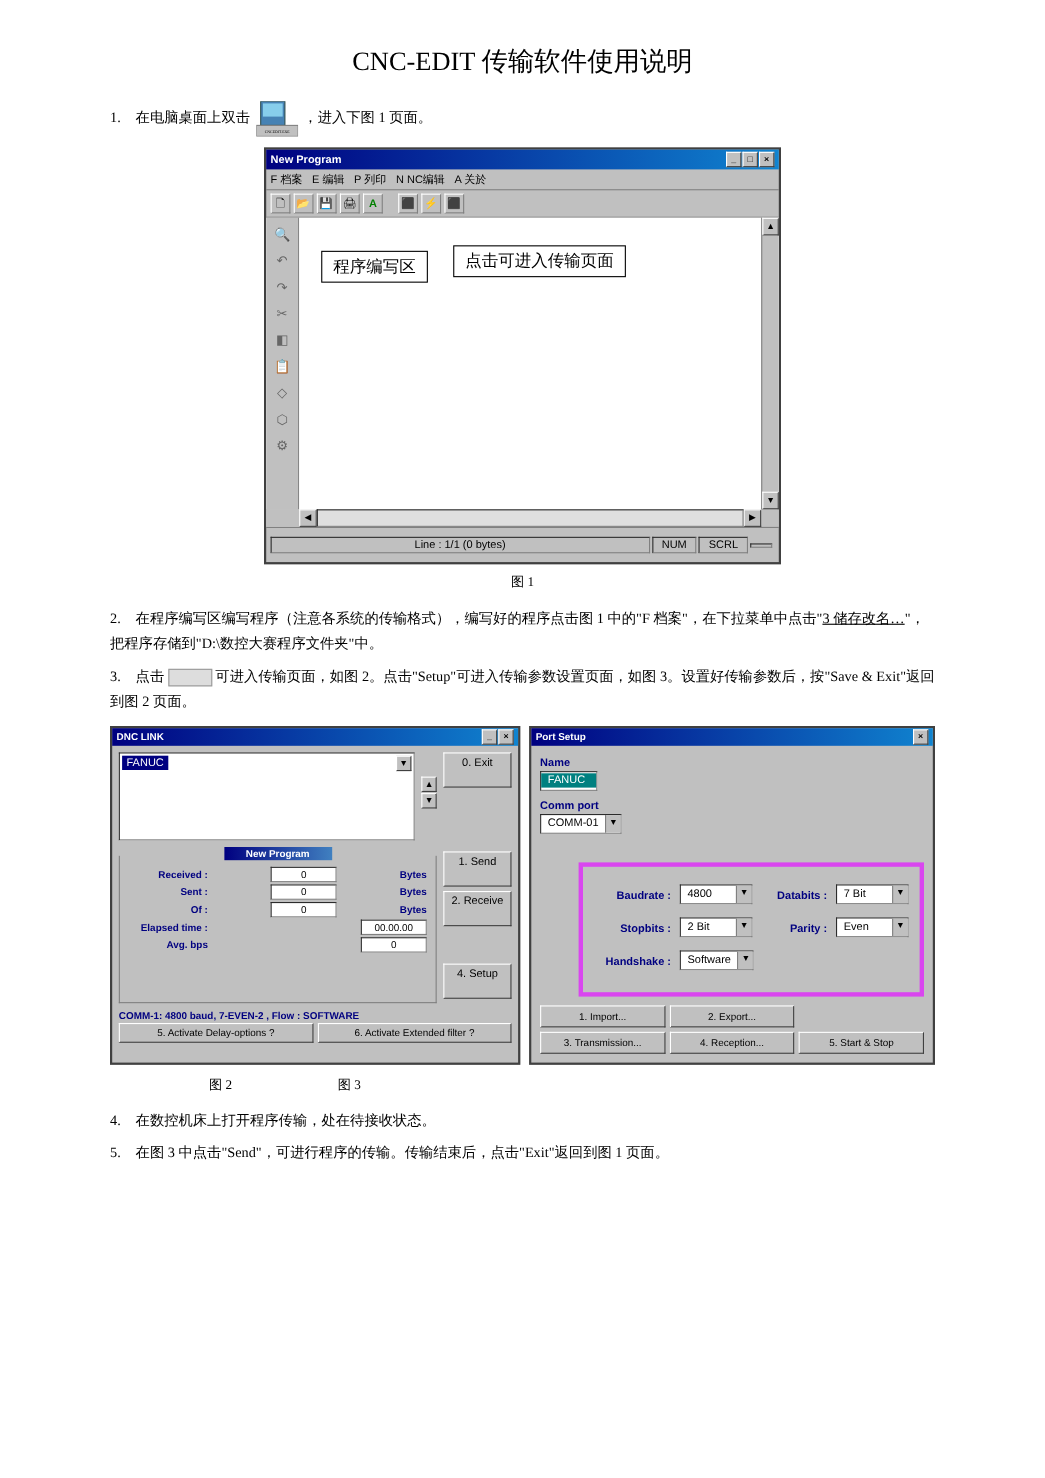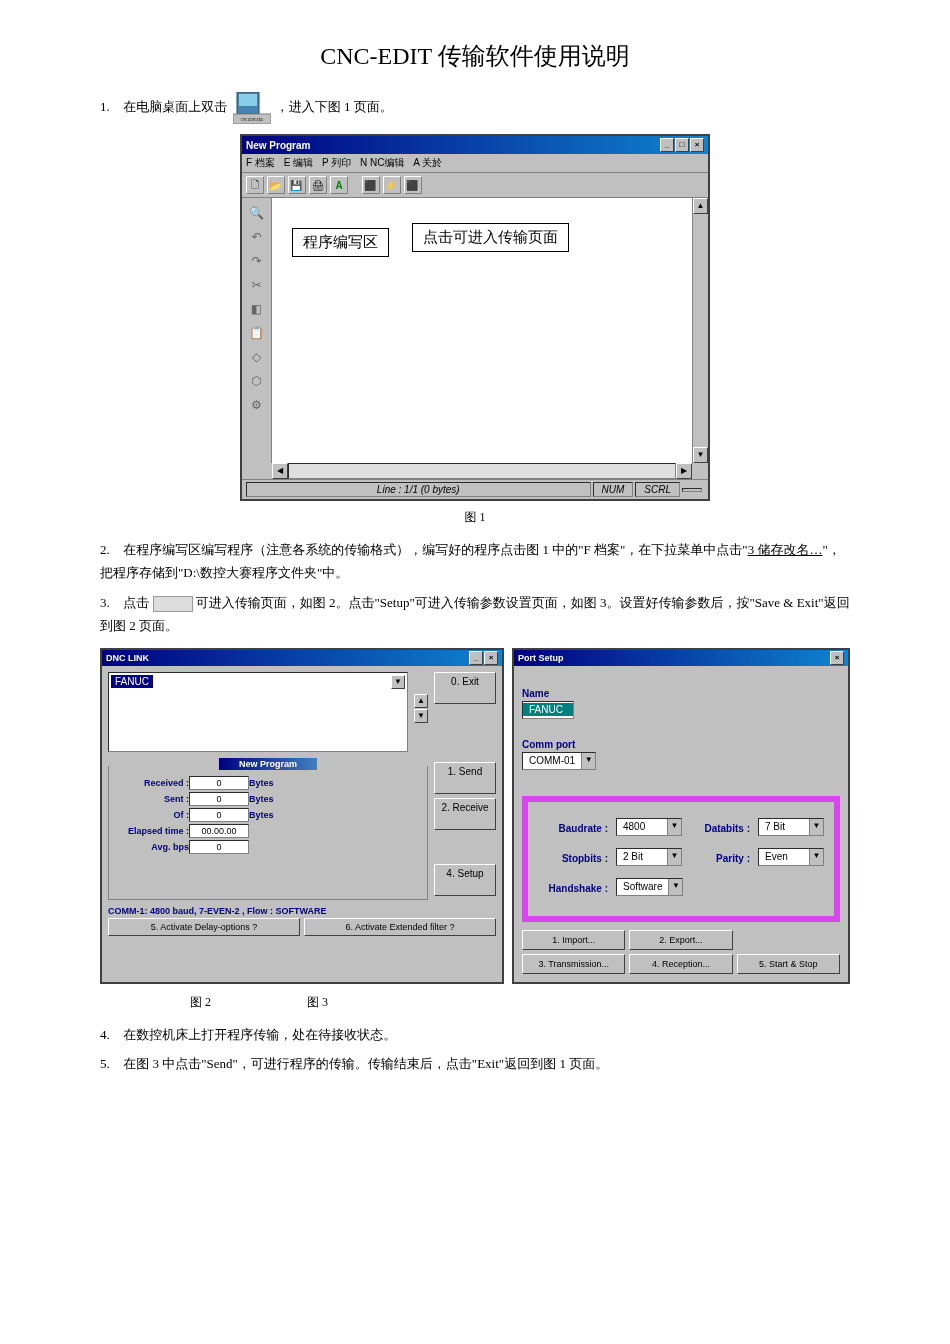--- a/index.html
+++ b/index.html
@@ -162,23 +162,22 @@
     }
     .hscroll-spacer { width: 30px; background: #c0c0c0; }
     .hscroll-track { flex: 1; background: #dfdfdf; border: 1px inset #808080; position: relative; }
     .hscroll-arrow-l, .hscroll-arrow-r { width: 16px; background: #c0c0c0; border: 1px solid #fff; border-right-color:#404040; border-bottom-color:#404040; font-size:8px; text-align:center; line-height:14px; }
     .hscroll-corner { width: 16px; }
     .statusbar1 {
       padding: 2px 4px;
       font-size: 10px;
       display: flex;
       border-top: 1px solid #808080;
-      height: 20px;
-      align-items: center;
-      font-style: italic;
+      height: 32px;
+      align-items: center;
     }
     .status-cell {
       border: 1px inset #808080;
       padding: 1px 8px;
       margin-right: 2px;
     }
     .status-cell.wide { flex: 1; text-align: center; }
 
     .fig-caption {
       text-align: center;
@@ -266,21 +265,21 @@
       top: -8px;
       left: 50%;
       transform: translateX(-50%);
       background: linear-gradient(to right, #000080, #4080c0);
       color: #fff;
       font-size: 9px;
       padding: 1px 20px;
       font-weight: bold;
     }
     .stats2 { flex: 1; }
-    .stat-row { display: flex; align-items: center; margin: 2px 0; gap: 0; }
+    .stat-row { display: flex; align-items: center; margin: 2px 0; gap: 12px; justify-content: space-between; }
     .stat-label { width: 72px; text-align: right; color: #000080; font-weight: bold; font-size: 9px; }
     .stat-value {
       width: 60px;
       background: #fff;
       border: 1px inset #808080;
       text-align: center;
       padding: 1px 2px;
       font-size: 9px;
     }
     .stat-unit { font-size: 9px; color: #000080; font-weight: bold; }
@@ -309,21 +308,21 @@
     .window3 {
       flex: 1;
       background: #c0c0c0;
       border: 2px solid #404040;
       font-family: "MS Sans Serif", sans-serif;
       font-size: 10px;
     }
     .body3 { padding: 8px; }
     .top3 { display: flex; justify-content: space-between; }
     .left3 {}
-    .lbl3 { color: #000080; font-weight: bold; font-size: 10px; margin-top: 14px; }
+    .lbl3 { color: #000080; font-weight: bold; font-size: 10px; margin-top: 2px; }
     .select3 {
       display: inline-flex;
       align-items: center;
       border: 1px inset #808080;
       background: #fff;
       height: 18px;
       margin: 2px 0 6px;
     }
     .select3-val { padding: 1px 6px; font-size: 10px; min-width: 50px; }
     .select3-arr { width: 14px; height: 16px; background: #c0c0c0; border-left:1px solid #808080; font-size:8px; text-align:center; line-height:14px; }
@@ -333,23 +332,24 @@
       height: 22px;
       background: #c0c0c0;
       border: 1px solid #fff;
       border-right-color: #404040;
       border-bottom-color: #404040;
       font-size: 10px;
       text-align: center;
       line-height: 20px;
     }
     .param-group3 {
-      border: 6px solid #d946ef;
+      border: 4px solid #d946ef;
       padding: 10px;
       margin-top: 20px;
+      margin-left: 35px;
     }
     .param-row { display: flex; align-items: center; gap: 8px; margin: 4px 0; }
     .param-lbl { width: 70px; text-align: right; color: #000080; font-weight: bold; font-size: 10px; }
     .param-lbl2 { width: 60px; text-align: right; color: #000080; font-weight: bold; font-size: 10px; }
     .btn3b {
       flex: 1;
       height: 20px;
       background: #c0c0c0;
       border: 1px solid #fff;
       border-right-color: #404040;

